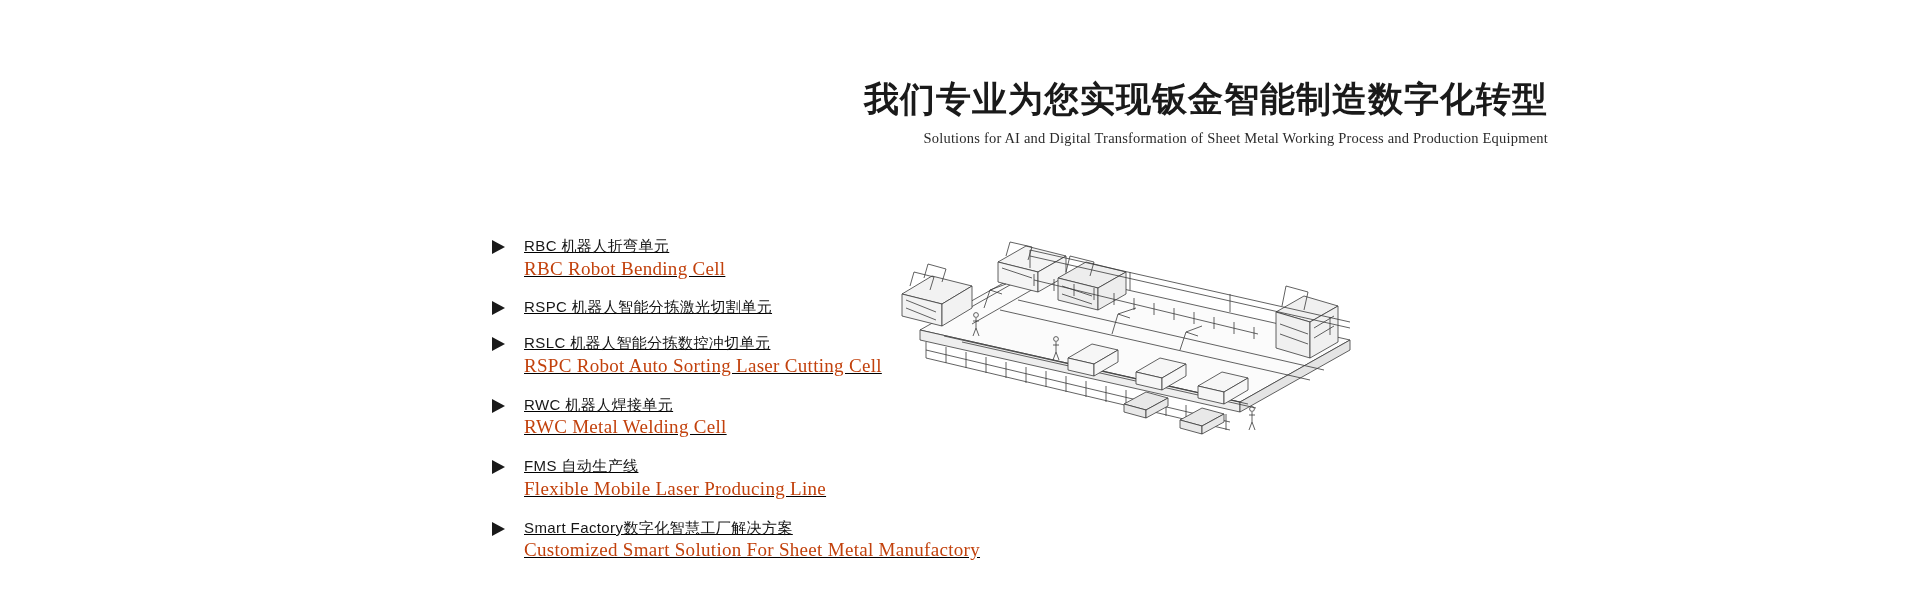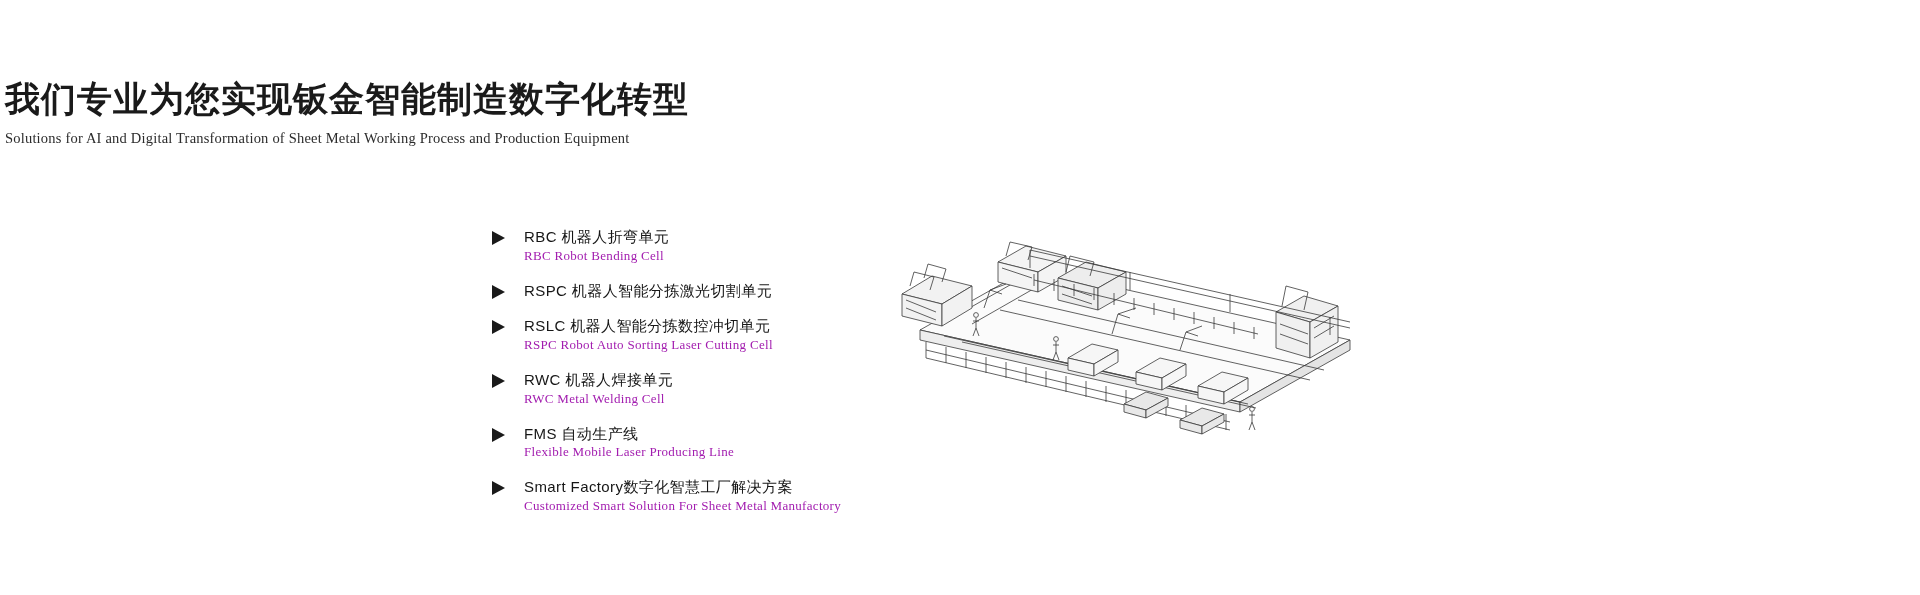--- a/index.html
+++ b/index.html
@@ -18,23 +18,23 @@
   .page {
     position: absolute;
     inset: 0;
     background: #ffffff;
   }
 
   
   .headings {
     position: absolute;
     top: 78px;
-    left: 5px;
+    left: 12px;
     width: 1536px;
-    text-align: left;
+    text-align: right;
   }
   .headline-cn {
     font-family: "Liberation Sans", sans-serif;
     font-size: 35px;
     font-weight: bold;
     letter-spacing: 1px;
     color: #1a1a1a;
     line-height: 1.2;
     white-space: nowrap;
   }
@@ -45,22 +45,23 @@
     font-weight: 400;
     letter-spacing: 0.2px;
     color: #2b2b2b;
     white-space: nowrap;
   }
 
   
   .feature-list {
     position: absolute;
     left: 492px;
-    top: 228px;
+    top: 237px;
     width: 420px;
+    text-decoration: underline;
   }
   .feature-item {
     position: relative;
     padding-left: 32px;
     margin-bottom: 17px;
   }
   .feature-item:last-child { margin-bottom: 7px; }
 
   .bullet-arrow {
     position: absolute;
@@ -76,22 +77,22 @@
     font-family: "Liberation Sans", sans-serif;
     font-size: 15px;
     font-weight: 500;
     color: #161616;
     letter-spacing: 0.4px;
     line-height: 1.25;
     white-space: nowrap;
   }
   .feature-en {
     font-family: "Liberation Serif", serif;
-    font-size: 13px;
-    color: #a21caf;
+    font-size: 19px;
+    color: #c2410c;
     letter-spacing: 0.3px;
     line-height: 1.3;
     margin-top: 1px;
     white-space: nowrap;
   }
 
   
   .illustration {
     position: absolute;
     left: 880px;

